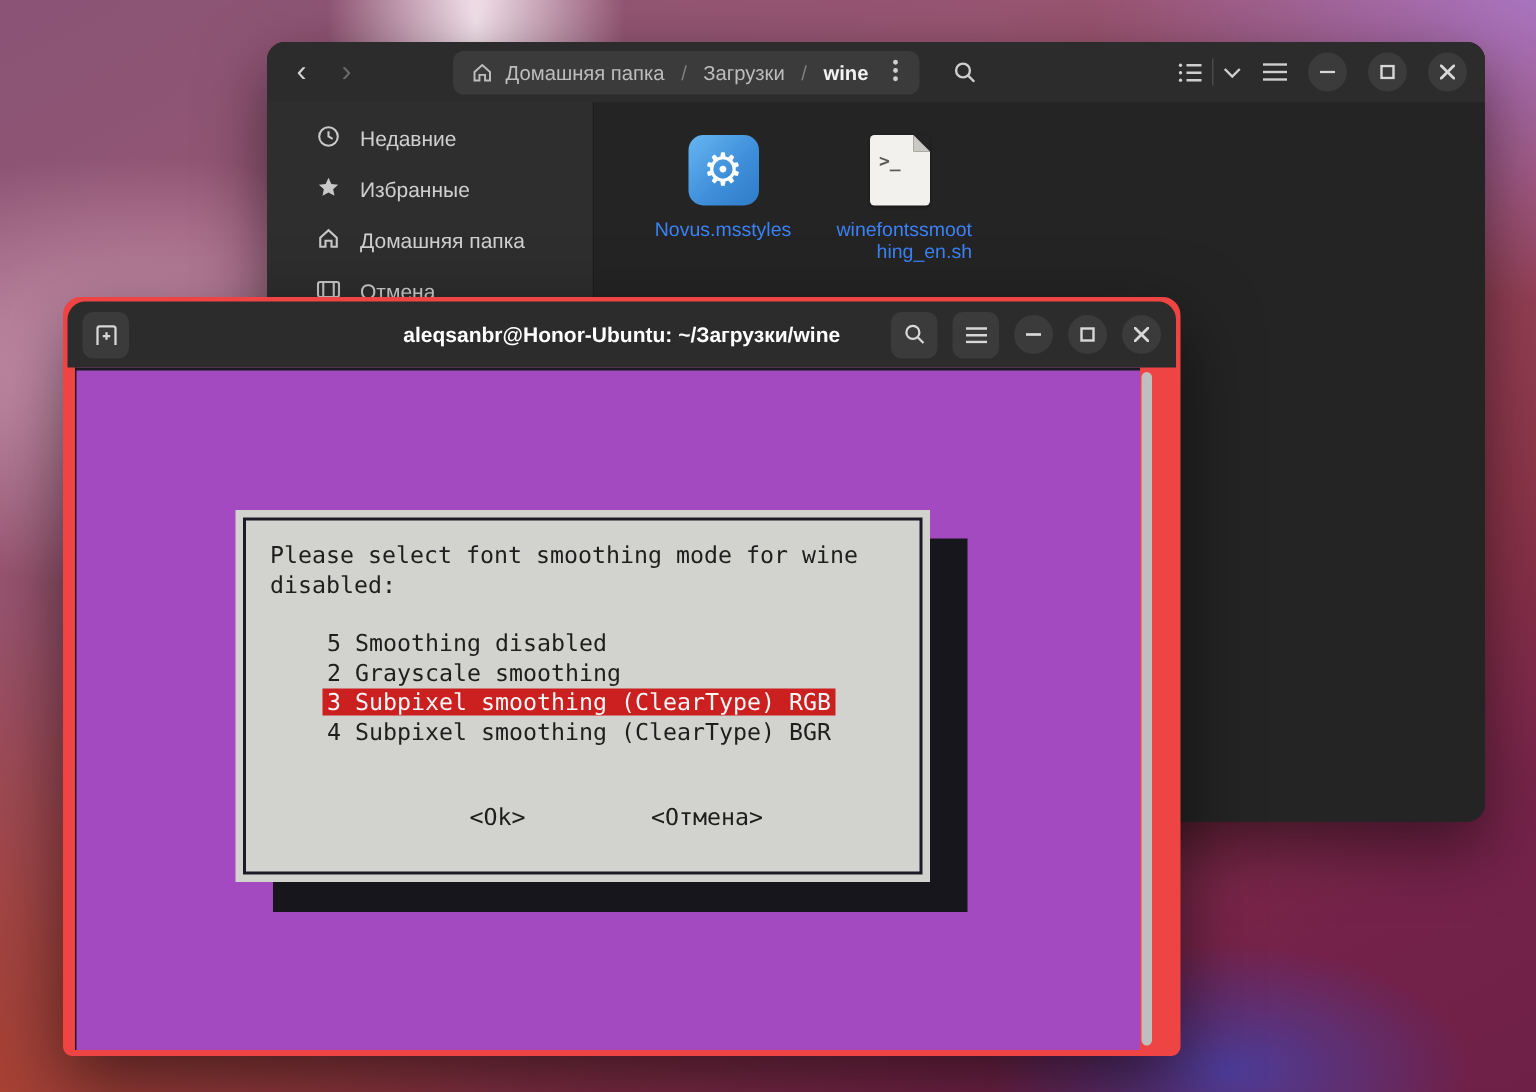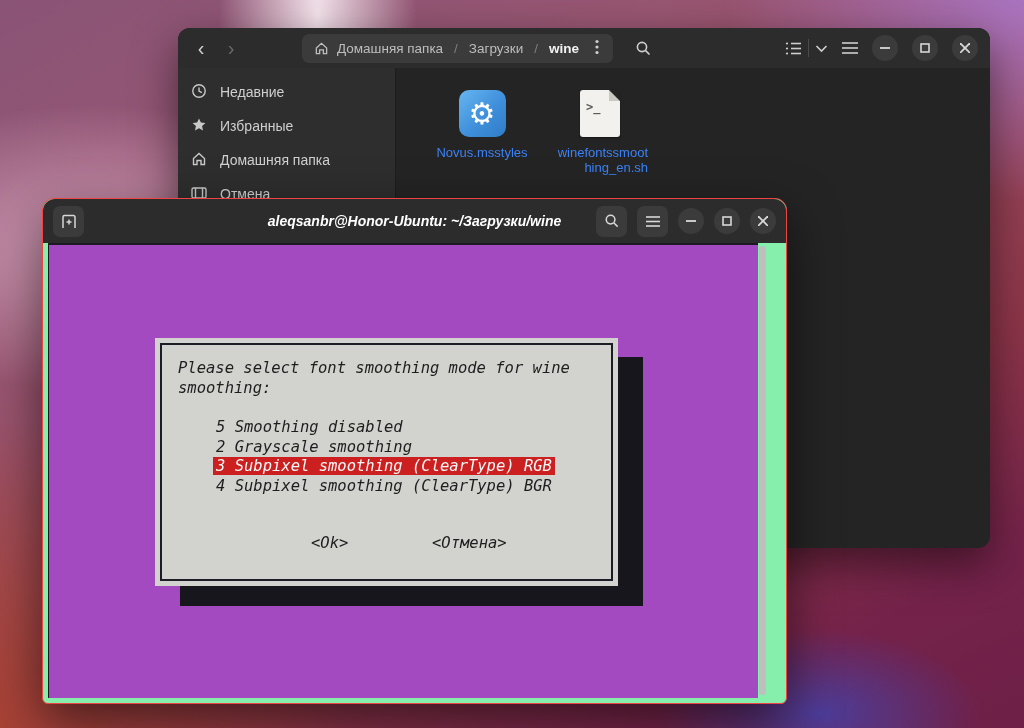--- a/index.html
+++ b/index.html
@@ -45,21 +45,21 @@
   .crumb-kebab { padding:0 8px; color:#cfcfcf; }
   .fm-right { margin-left:auto; display:flex; align-items:center; gap:14px; }
   .icon-plain { display:flex; align-items:center; }
   .view-split { display:flex; align-items:center; gap:6px; }
   .vdiv { width:1px; height:18px; background:#4a4a4a; }
   .fm-body { display:flex; height:480px; }
   .fm-sidebar {
     width:218px; background:#2e2e2e; border-right:1px solid #1d1d1d;
     border-radius:0 0 0 12px; padding:7px 0; color:#cfcfcf; font-size:14px;
   }
-  .side-item { height:34px; display:flex; align-items:center; gap:13px; padding-left:13px; border-radius:6px; }
+  .side-item { height:34px; display:flex; align-items:center; gap:13px; padding-left:33px; border-radius:6px; }
   .side-item svg { flex:0 0 auto; }
   .fm-content { flex:1; padding:22px 0 0 38px; display:flex; gap:22px; align-items:flex-start; }
   .file-item { width:96px; display:flex; flex-direction:column; align-items:center; gap:8px; }
   .file-label {
     color:#3b82f6; font-size:13px; line-height:15px; text-align:right;
     word-break:break-all; max-width:96px;
   }
   .icon-gear {
     width:47px; height:47px; border-radius:10px;
     background:linear-gradient(135deg,#66b6f2 0%, #3f8fdb 55%, #2f7cc8 100%);
@@ -75,22 +75,22 @@
     border-left:11px solid #c9c8c2; border-top:11px solid #242424;
   }
   .icon-script .glyph {
     position:absolute; left:6px; top:10px; font-family:"DejaVu Sans Mono",monospace;
     font-size:12px; font-weight:bold; color:#5a5a5a;
   }
 
   
   .term {
     position:absolute; left:42px; top:198px; width:745px; height:506px;
-    background:#86efac; border-radius:12px 12px 6px 6px; z-index:2;
-    box-shadow:0 18px 50px rgba(0,0,0,0.55); border:1px solid #ef4444;font-style:italic;
+    background:#ef4444; border-radius:12px 12px 6px 6px; z-index:2;
+    box-shadow:0 18px 50px rgba(0,0,0,0.55); border:3px solid #ef4444;
   }
   .term-header {
     height:44px; background:#2c2c2c; border-radius:12px 12px 0 0;
     display:flex; align-items:center; padding:0 10px; gap:8px;
   }
   .term-title {
     position:absolute; left:0; right:0; text-align:center;
     color:#ffffff; font-weight:bold; font-size:14px; pointer-events:none;
   }
   .sq-btn {
@@ -304,21 +304,21 @@
       </div>
     </div>
   </div>
 
   <div class="term-body"></div>
   <div class="term-scrollbar"></div>
 
   <div class="dlg-shadow"></div>
   <div class="dlg">
     <div class="dlg-border"></div>
-    <div class="dlg-msg"><span>Please select font smoothing mode for wine</span><br><span>smoothing:</span></div>
+    <div class="dlg-msg"><span>Please select font smoothing mode for wine</span><br><span>disabled:</span></div>
     <div class="dlg-options">
       <div class="opt"><span>5 Smoothing disabled</span></div>
       <div class="opt"><span>2 Grayscale smoothing</span></div>
       <div class="opt selected"><span>3 Subpixel smoothing (ClearType) RGB</span></div>
       <div class="opt"><span>4 Subpixel smoothing (ClearType) BGR</span></div>
     </div>
     <div class="dlg-btn ok">&lt;Ok&gt;</div>
     <div class="dlg-btn cancel">&lt;Отмена&gt;</div>
   </div>
 </div>

